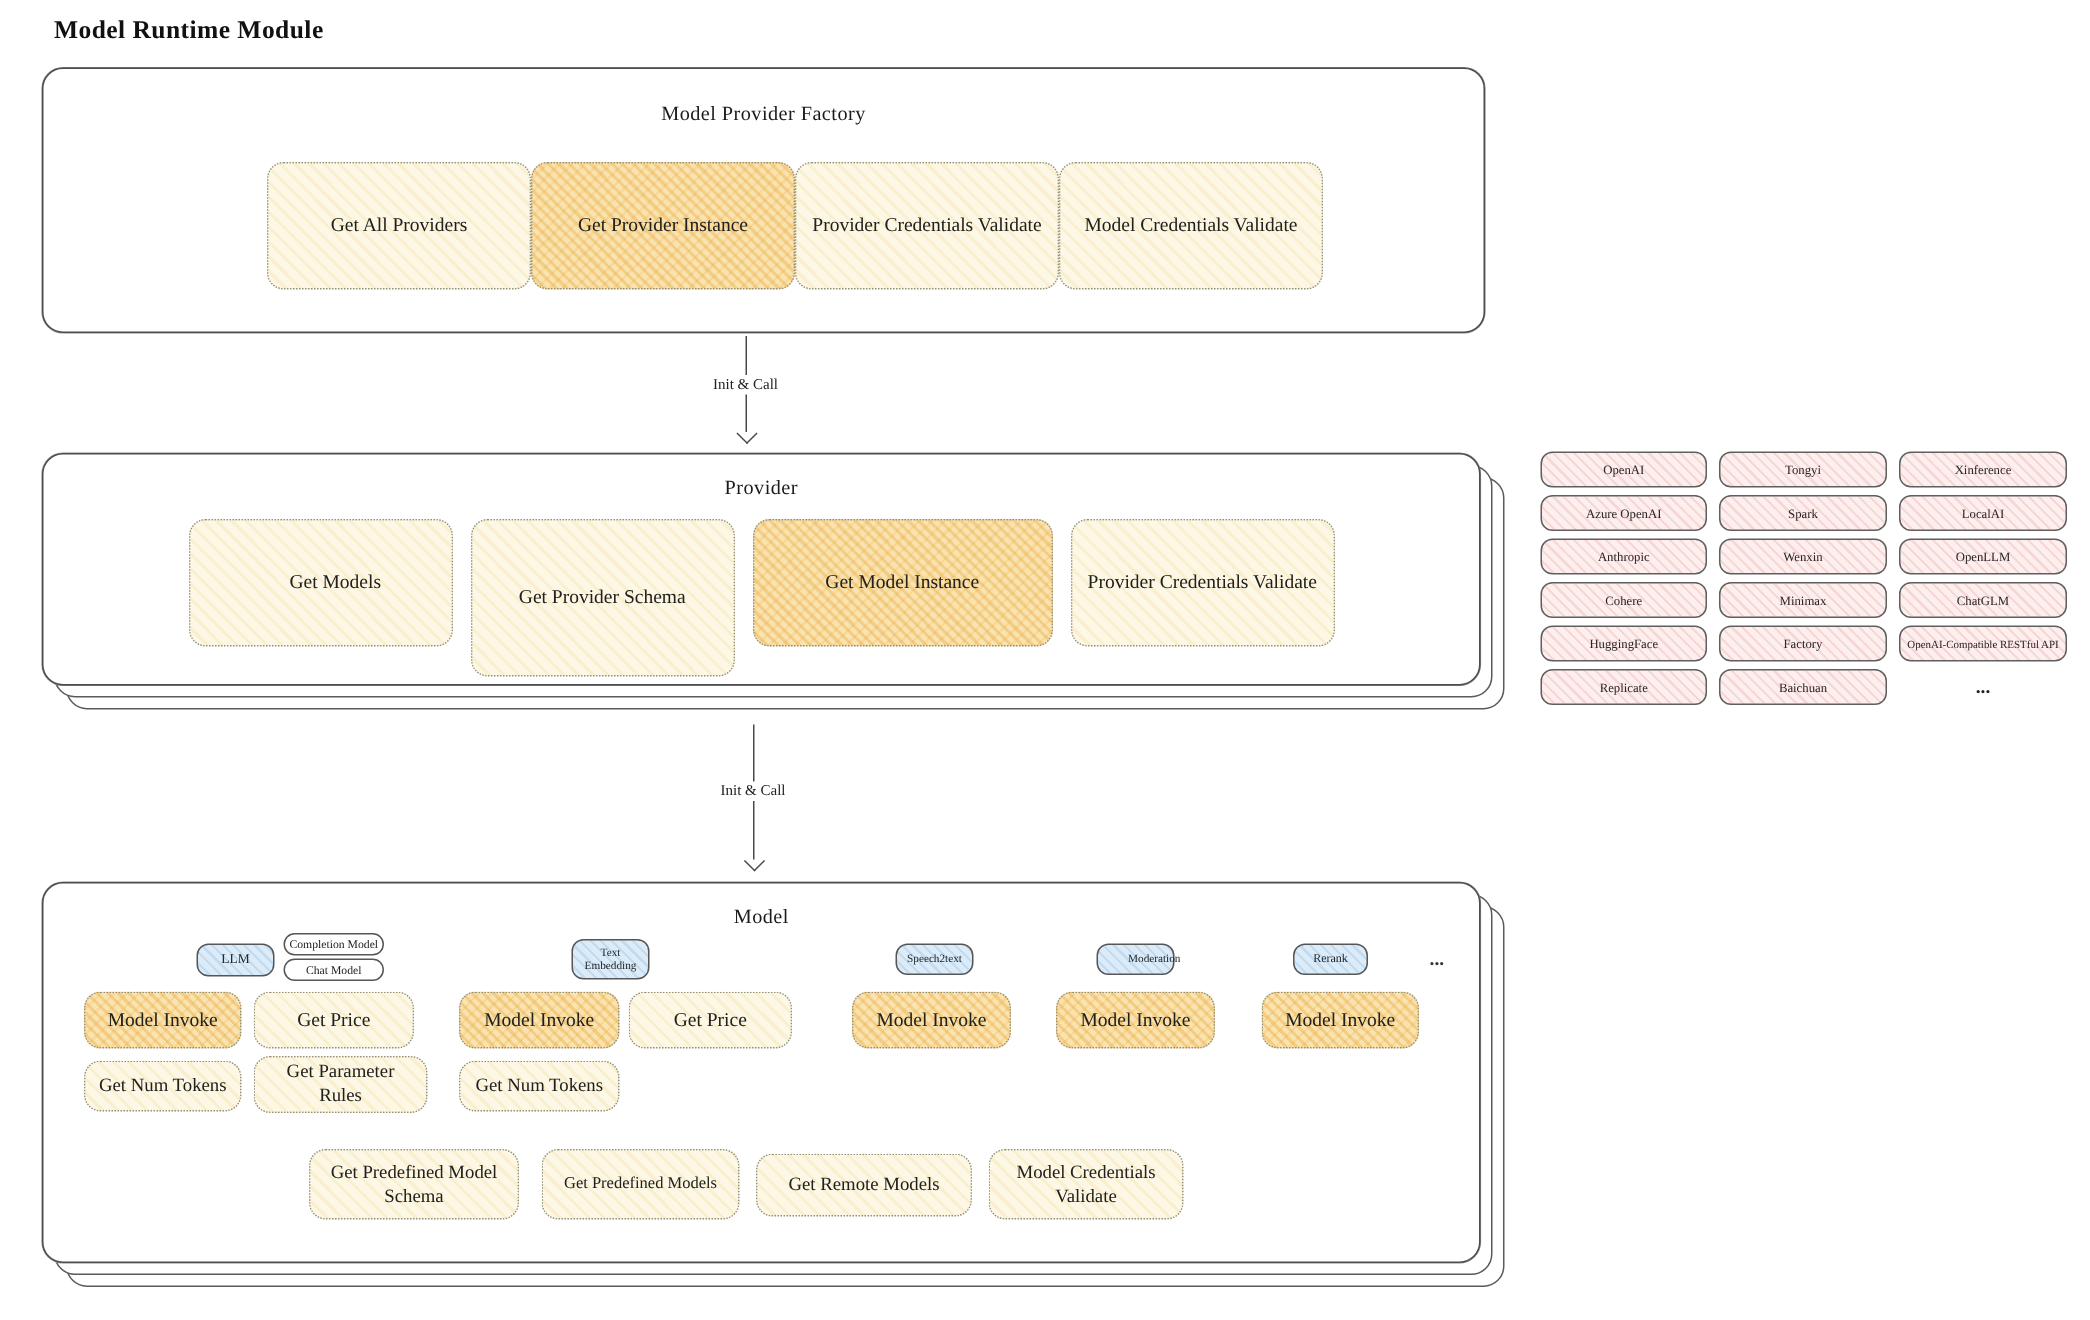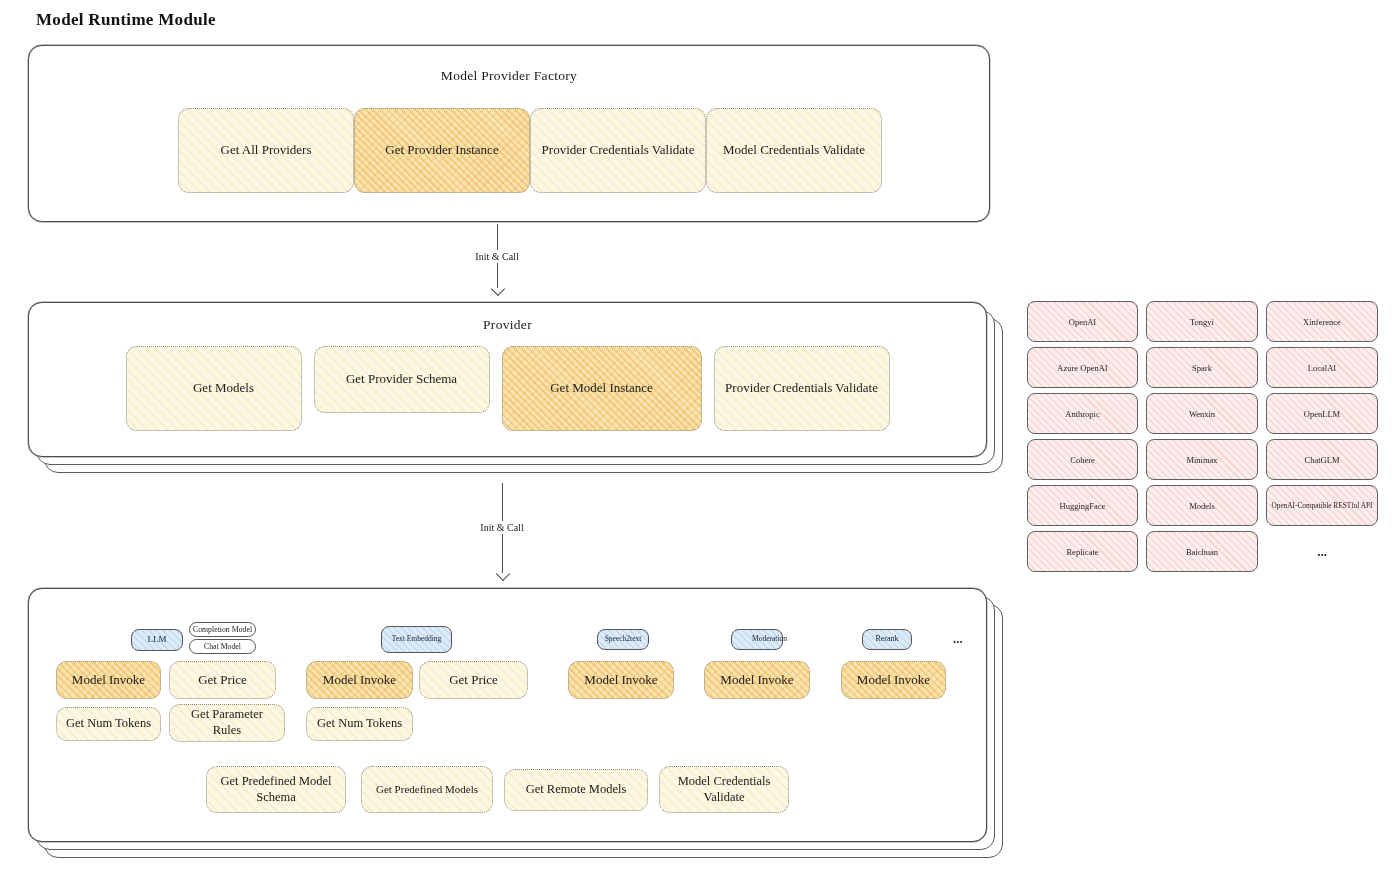--- a/index.html
+++ b/index.html
@@ -42,21 +42,21 @@
   }
   
   .btnrow{position:absolute;display:flex;justify-content:center;}
   .btnrow .node{position:static;}
   
   .pillgrid{
     position:absolute;display:grid;grid-template-columns:111px 112px 112px;
     column-gap:8px;row-gap:5px;
   }
   .pill{
-    height:41px;display:flex;align-items:center;justify-content:center;text-align:right;
+    height:24px;display:flex;align-items:center;justify-content:center;text-align:right;
     border:1.3px solid #5f5f5f;border-radius:8px;font-size:8.5px;color:#2a2424;
     background:
       repeating-linear-gradient(45deg, rgba(221,122,122,.20) 0 1.5px, rgba(221,122,122,0) 1.5px 5px),
       #fdefee;
     box-sizing:border-box;padding:0 3px;
   }
   .pill.smalltext{font-size:7.3px;}
   .pill.nobox{border:none;background:none;font-size:13px;font-weight:700;color:#222;}
   
   .tab{
@@ -108,61 +108,62 @@
     <div class="head" style="top:60px;"></div>
     <div class="alabel" style="top:26px;">Init &amp; Call</div>
   </div>
 
   <div class="sheet" style="left:44px;top:318px;width:957px;height:153px;"></div>
   <div class="sheet" style="left:36px;top:310px;width:957px;height:153px;"></div>
   <div class="bigbox" style="left:28px;top:302px;width:957px;height:153px;">
     <div class="boxtitle" style="top:14px;">Provider</div>
     <div class="btnrow" style="left:0;right:0;top:43px;gap:12px;">
       <div class="node yellow" style="width:176px;height:85px;padding-left:26px;">Get Models</div>
-      <div class="node yellow" style="width:176px;height:67px;">Get Provider Schema</div>
+      <div class="node yellow" style="width:176px;height:105px;">Get Provider Schema</div>
       <div class="node orange" style="width:200px;height:85px;">Get Model Instance</div>
       <div class="node yellow" style="width:176px;height:85px;">Provider Credentials Validate</div>
     </div>
   </div>
 
   <div class="pillgrid" style="left:1027px;top:301px;">
     <div class="pill">OpenAI</div>
     <div class="pill">Tongyi</div>
     <div class="pill">Xinference</div>
     <div class="pill">Azure OpenAI</div>
     <div class="pill">Spark</div>
     <div class="pill">LocalAI</div>
     <div class="pill">Anthropic</div>
     <div class="pill">Wenxin</div>
     <div class="pill">OpenLLM</div>
     <div class="pill">Cohere</div>
     <div class="pill">Minimax</div>
     <div class="pill">ChatGLM</div>
     <div class="pill">HuggingFace</div>
-    <div class="pill">Models</div>
+    <div class="pill">Factory</div>
     <div class="pill smalltext">OpenAI-Compatible RESTful API</div>
     <div class="pill">Replicate</div>
     <div class="pill">Baichuan</div>
     <div class="pill nobox">...</div>
   </div>
 
   <div class="arrow" style="left:502px;top:483px;height:96px;">
     <div class="line" style="height:90px;"></div>
     <div class="head" style="top:86px;"></div>
     <div class="alabel" style="top:38px;">Init &amp; Call</div>
   </div>
 
   <div class="sheet" style="left:44px;top:604px;width:957px;height:252px;"></div>
   <div class="sheet" style="left:36px;top:596px;width:957px;height:252px;"></div>
   <div class="bigbox" style="left:28px;top:588px;width:957px;height:252px;">
+    <div class="boxtitle" style="top:14px;">Model</div>
 
     <div class="tab" style="left:102px;top:40px;width:52px;height:22px;font-size:9px;">LLM</div>
     <div class="minitab" style="left:160px;top:33px;width:67px;height:15px;">Completion Model</div>
     <div class="minitab" style="left:160px;top:50px;width:67px;height:15px;">Chat Model</div>
-    <div class="tab" style="left:352px;top:37px;width:71px;height:27px;font-size:7.5px;">Text Embedding</div>
+    <div class="tab" style="left:352px;top:37px;width:52px;height:27px;font-size:7.5px;">Text Embedding</div>
     <div class="tab" style="left:568px;top:40px;width:52px;height:21px;font-size:7.5px;">Speech2text</div>
     <div class="tab" style="left:702px;top:40px;width:52px;height:21px;font-size:7.5px;padding-left:28px;">Moderation</div>
     <div class="tab" style="left:833px;top:40px;width:50px;height:21px;">Rerank</div>
     <div class="dots" style="left:924px;top:42px;">...</div>
 
     <div class="node orange" style="left:27px;top:72px;width:105px;height:38px;">Model Invoke</div>
     <div class="node yellow" style="left:140px;top:72px;width:107px;height:38px;">Get Price</div>
     <div class="node orange" style="left:277px;top:72px;width:107px;height:38px;">Model Invoke</div>
     <div class="node yellow" style="left:390px;top:72px;width:109px;height:38px;">Get Price</div>
     <div class="node orange" style="left:539px;top:72px;width:106px;height:38px;">Model Invoke</div>

